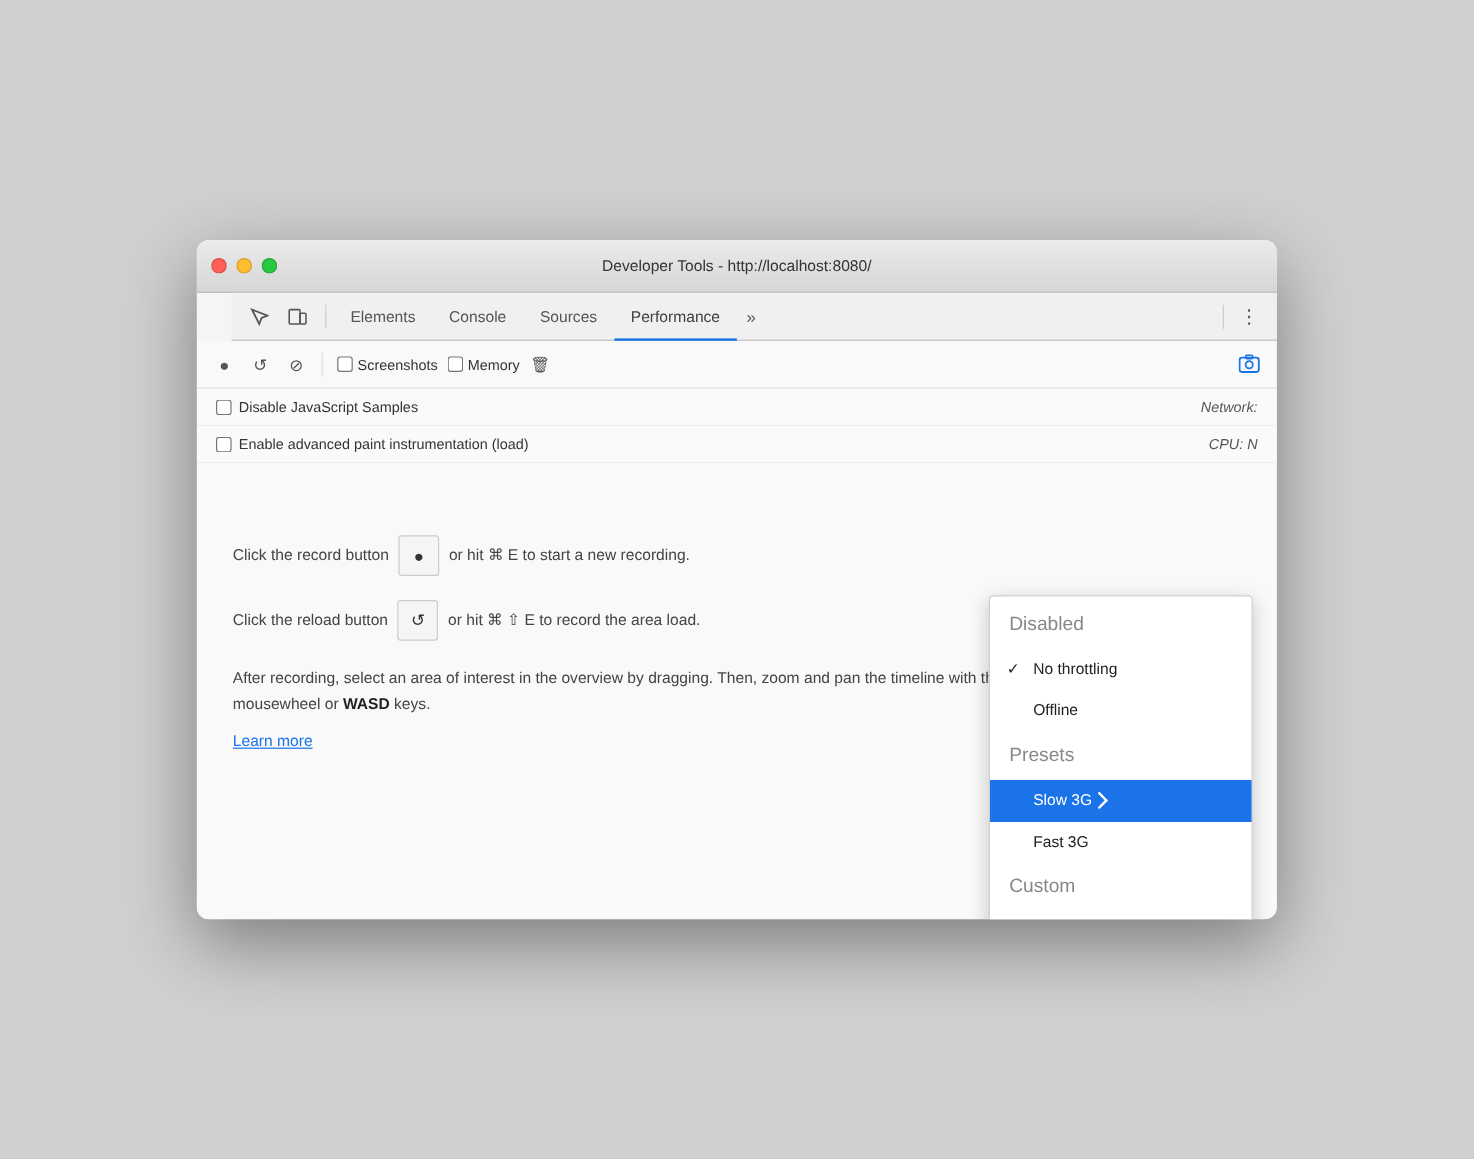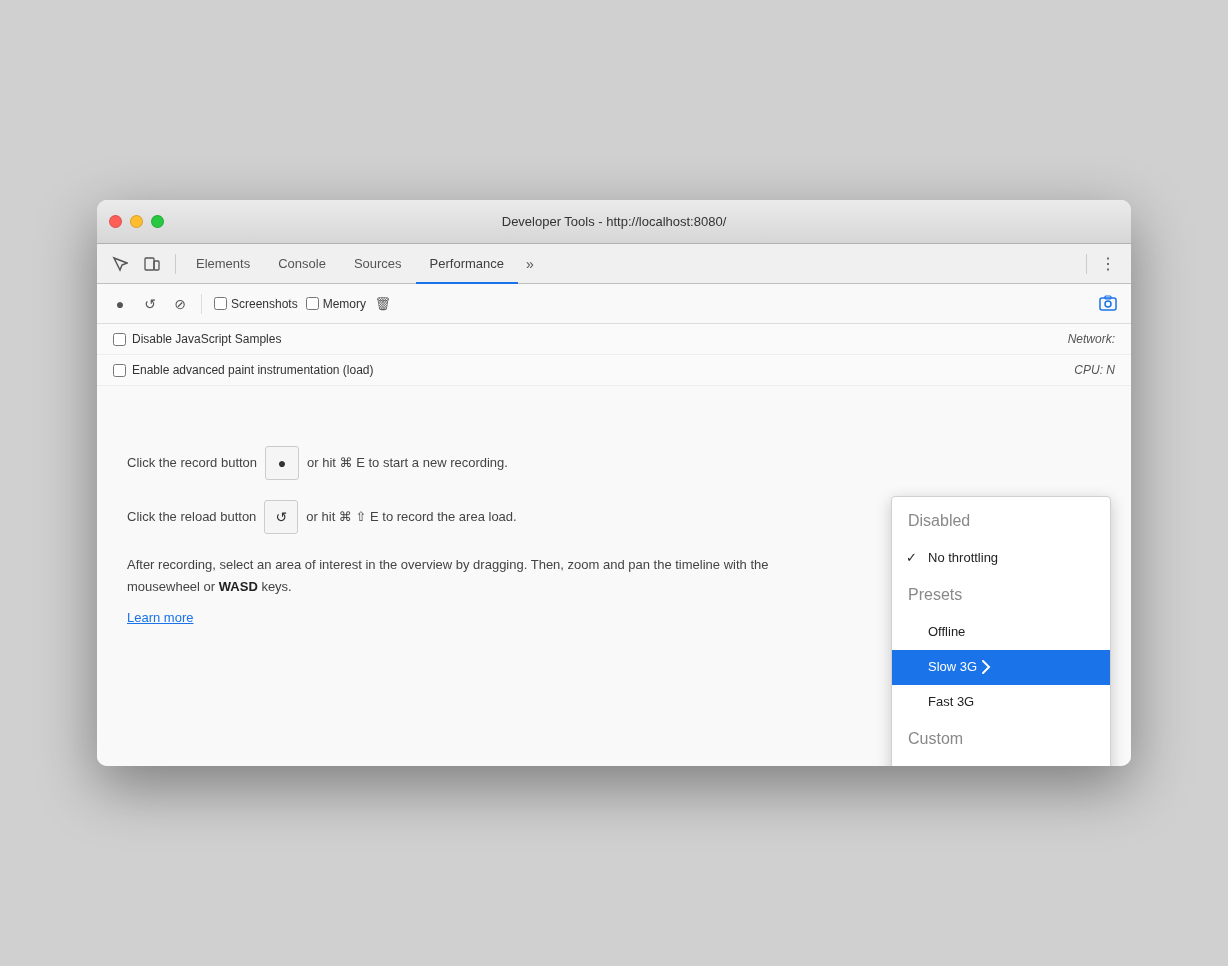--- a/index.html
+++ b/index.html
@@ -5,21 +5,21 @@
     * { box-sizing: border-box; margin: 0; padding: 0; }
     body {
       background: #d0d0d0;
       display: flex;
       align-items: center;
       justify-content: center;
       min-height: 100vh;
       font-family: -apple-system, BlinkMacSystemFont, 'Helvetica Neue', Arial, sans-serif;
     }
     .window {
-      width: 1034px;
+      width: 900px;
       background: #f5f5f5;
       border-radius: 10px;
       box-shadow: 0 20px 60px rgba(0,0,0,0.4);
       overflow: hidden;
       position: relative;
     }
     .titlebar {
       background: linear-gradient(to bottom, #ebebeb, #d6d6d6);
       height: 44px;
       display: flex;
@@ -51,20 +51,21 @@
       font-weight: 500;
     }
     .tabs-bar {
       background: #f0f0f0;
       border-bottom: 1px solid #c0c0c0;
       display: flex;
       align-items: center;
       padding: 0 8px;
       height: 40px;
       position: relative;
+      margin-left: 29px;
     }
     .tab-icon-btn {
       width: 30px;
       height: 30px;
       display: flex;
       align-items: center;
       justify-content: center;
       cursor: pointer;
       color: #555;
       font-size: 14px;
@@ -417,26 +418,26 @@
 
       <div class="dropdown-item section-header disabled-style">
         <span>Disabled</span>
       </div>
 
       <div class="dropdown-item has-check">
         <span class="check-mark">✓</span>
         <span>No throttling</span>
       </div>
 
+      <div class="dropdown-item">
+        <span>Offline</span>
+      </div>
+
       <div class="dropdown-item section-header">
         <span>Presets</span>
-      </div>
-
-      <div class="dropdown-item">
-        <span>Offline</span>
       </div>
 
       <div class="dropdown-item selected">
         <span>Slow 3G</span>
         <span style="display:inline-block; width:14px; height:20px; margin-left:4px; vertical-align:middle; position:relative;">
           <svg width="10" height="20" viewBox="0 0 10 20" style="position:absolute;top:0;left:0;">
             <path d="M2 4 L8 10 L2 16" stroke="white" stroke-width="2" fill="none" stroke-linecap="round"></path>
           </svg>
         </span>
       </div>

